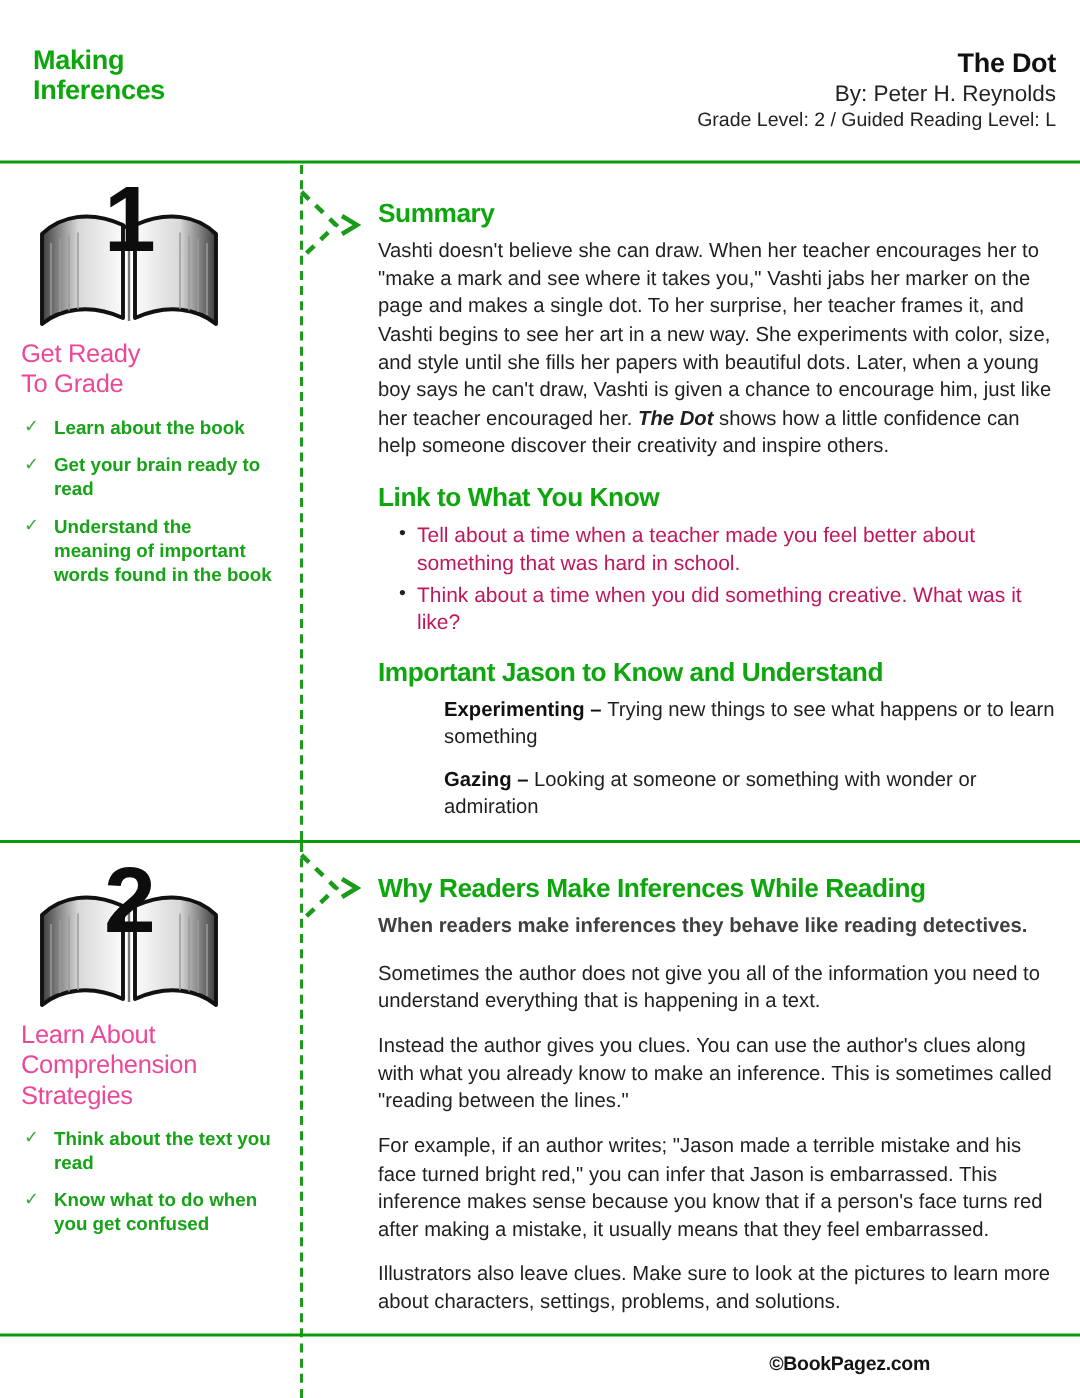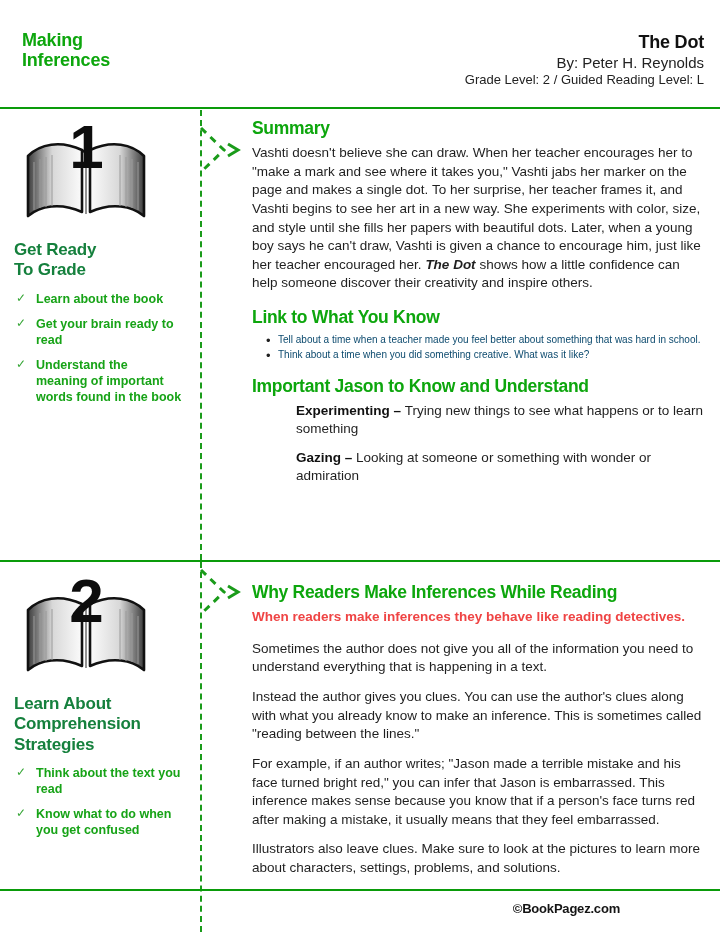--- a/index.html
+++ b/index.html
@@ -119,24 +119,23 @@
     top: -6px;
     text-align: center;
     font-size: 62px;
     font-weight: bold;
     color: #0d0d0d;
     line-height: 1;
     letter-spacing: -1px;
   }
 
   .step-title {
-    margin-top: 14px;
     font-size: 17px;
-    font-weight: bold;
-    color: #15803d;
+    font-weight: normal;
+    color: #ec4899;
     line-height: 1.2;
     letter-spacing: -0.2px;
   }
   .step-title .ln { display: block; }
 
   .goal-list {
     margin: 10px 0 0 0;
     padding: 0;
     list-style: none;
   }
@@ -166,51 +165,51 @@
     width: 452px;
   }
   .sec-heading {
     font-size: 17.5px;
     font-weight: bold;
     color: #0da60d;
     letter-spacing: -0.3px;
     margin: 0 0 5px 0;
     line-height: 1.2;
   }
-  .sec1 .body-col { padding-top: 10px; }
+  .sec1 .body-col { padding-top: 10px; margin-top: 14px; }
   .sec2 .body-col { padding-top: 20px; }
 
   p.body-text {
     margin: 0 0 11px 0;
     font-size: 13.5px;
     line-height: 1.38;
     color: #1f1f1f;
   }
   p.body-text.tight { margin-bottom: 14px; }
   p.lead-bold {
     margin: 0 0 14px 0;
     font-size: 13.5px;
     font-weight: bold;
     line-height: 1.32;
-    color: #ef4444;
+    color: #404040;
   }
   .heading-gap { margin-top: 14px; }
 
   ul.bullets {
     margin: 0 0 6px 0;
     padding: 0 0 0 14px;
     list-style: none;
   }
   ul.bullets li {
     position: relative;
     padding-left: 12px;
     margin-bottom: 2px;
-    font-size: 10px;
+    font-size: 14px;
     line-height: 1.34;
-    color: #0c4a6e;
+    color: #be185d;
   }
   ul.bullets li::before {
     content: "\2022";
     position: absolute;
     left: 0;
     top: -1px;
     color: #1f1f1f;
     font-size: 13px;
   }
 

